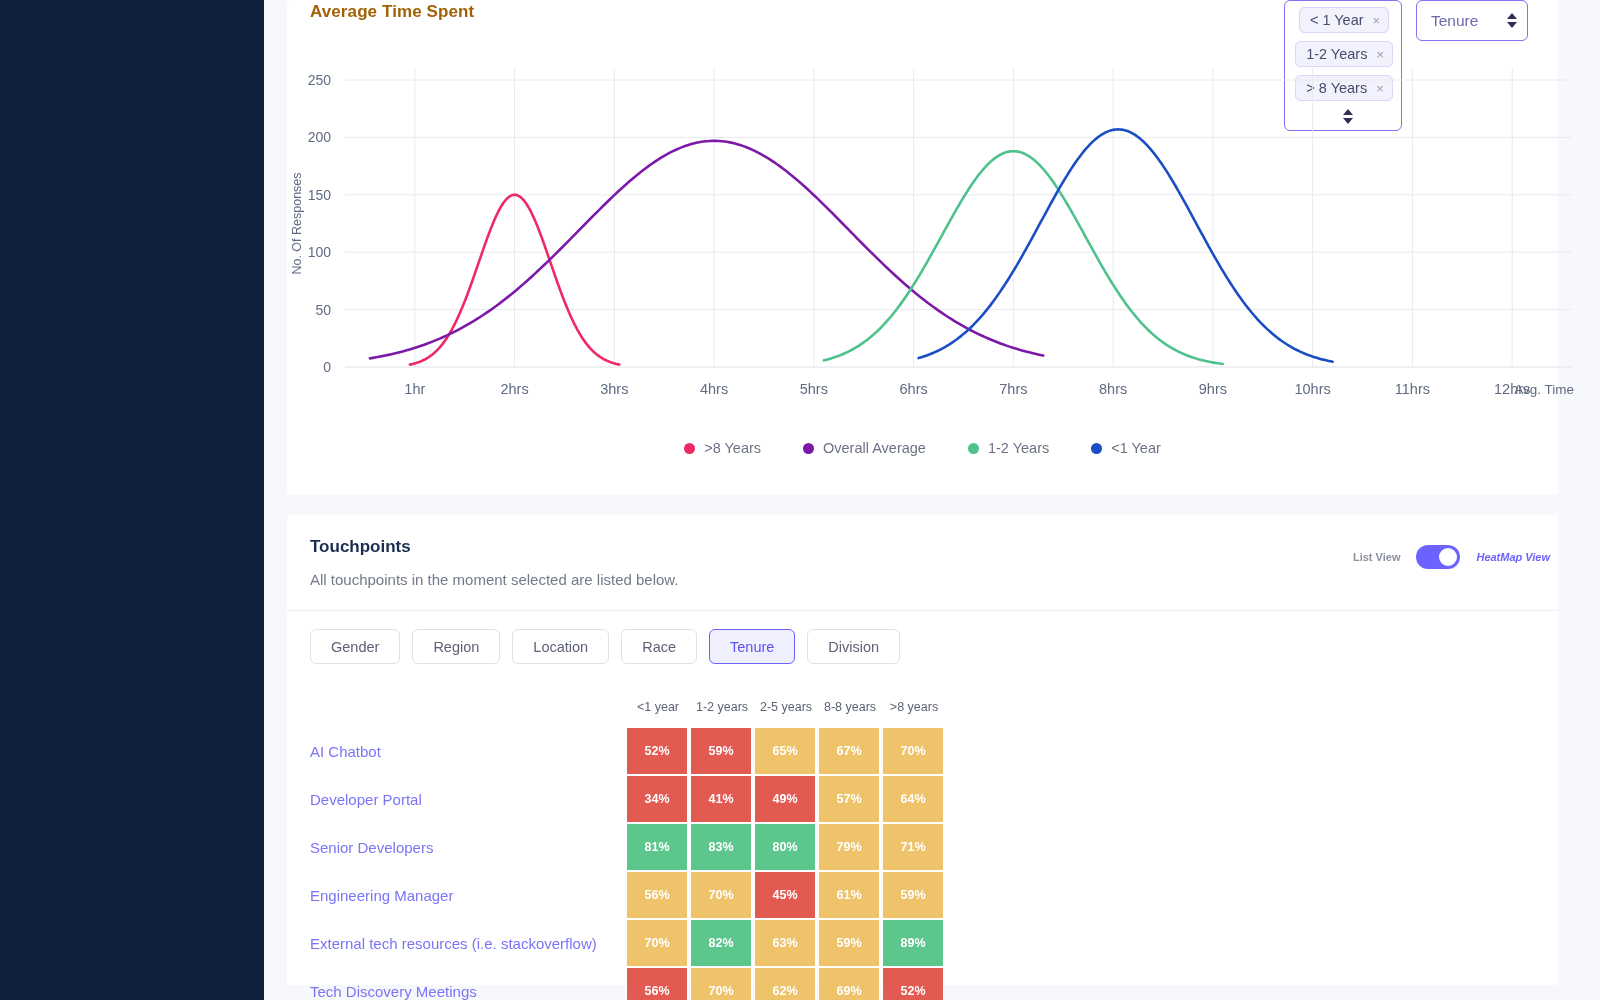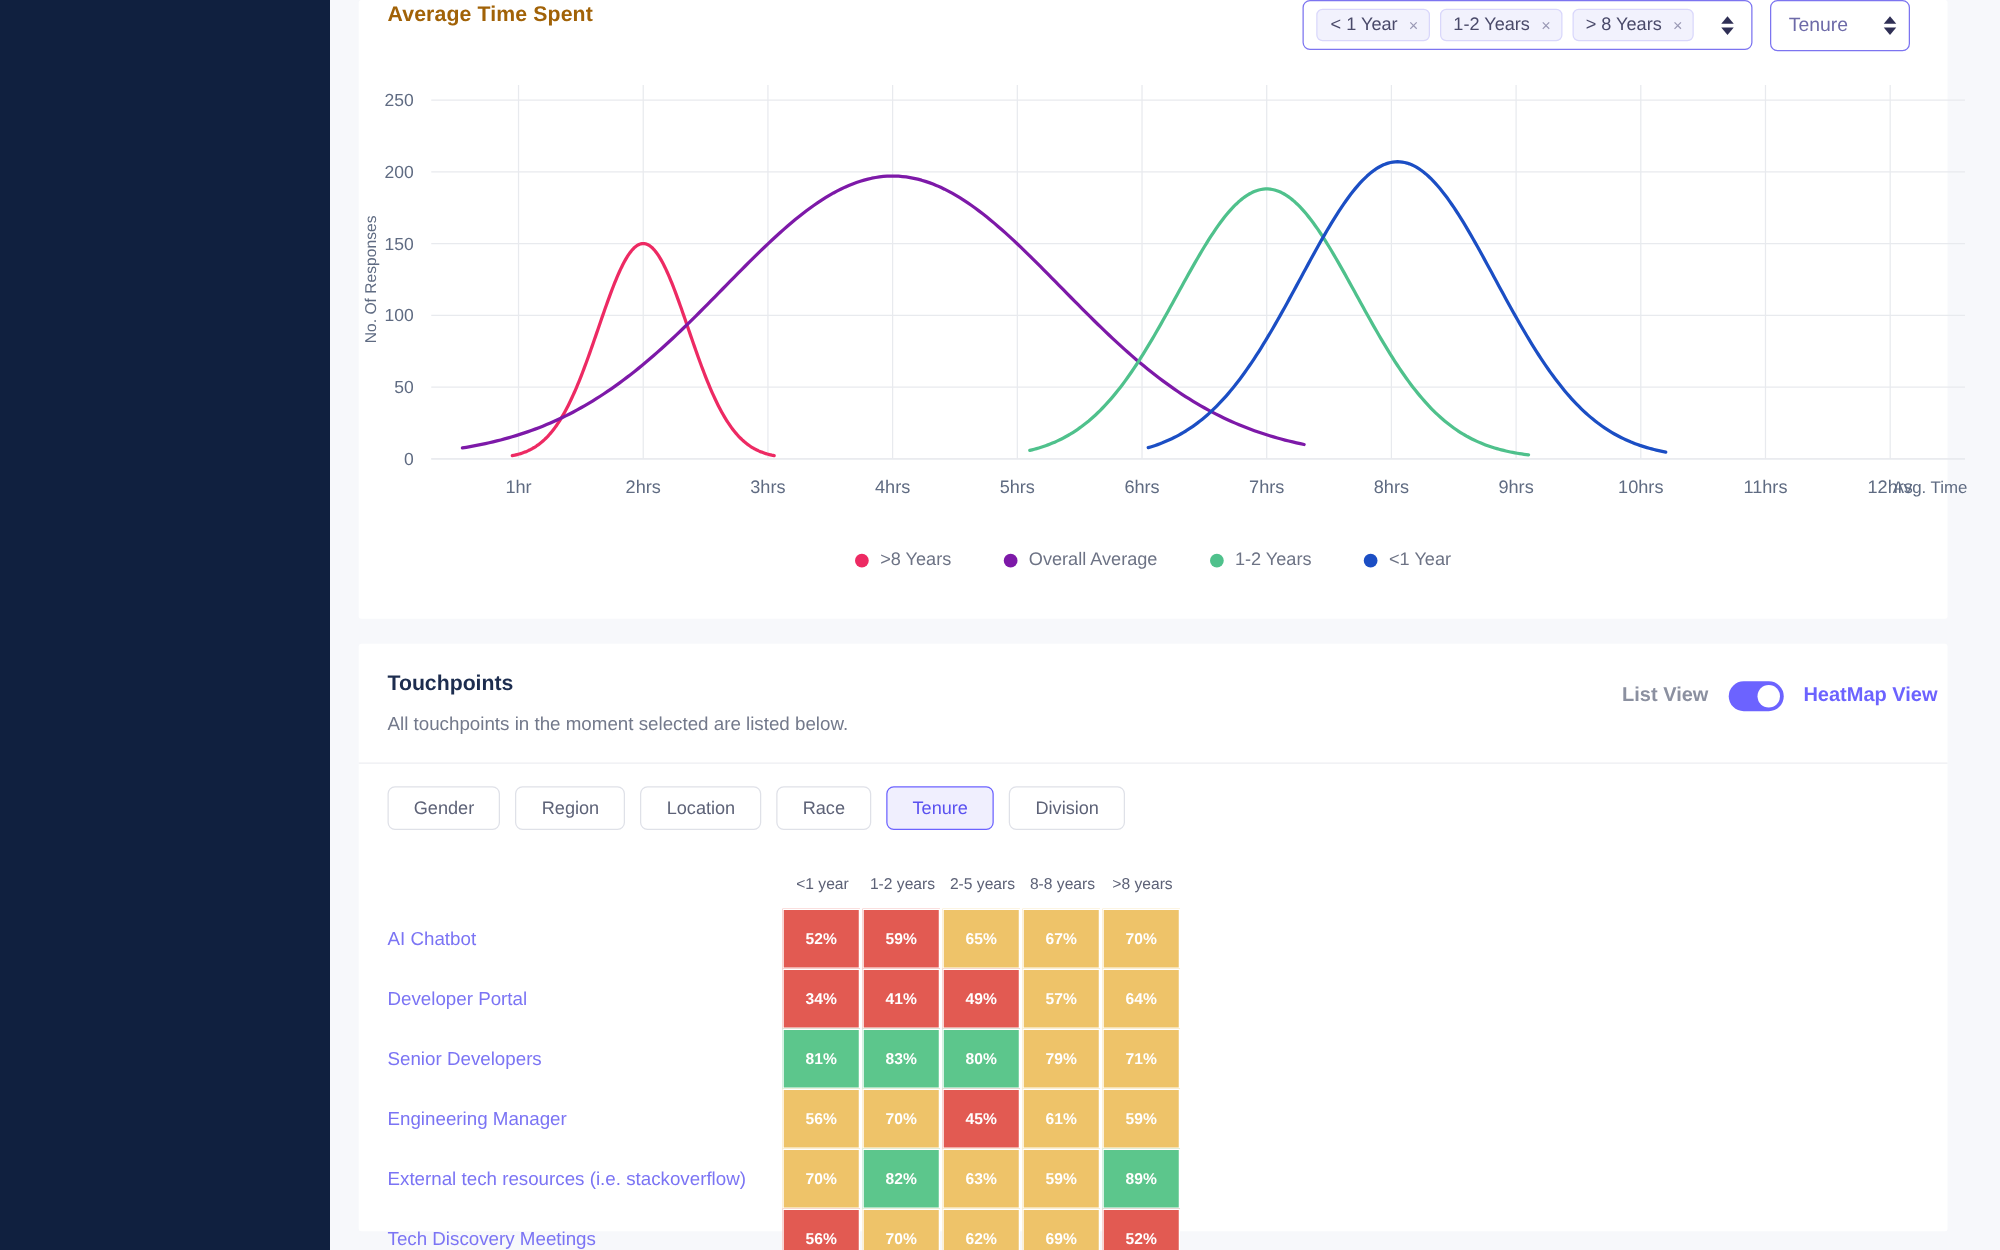--- a/index.html
+++ b/index.html
@@ -48,20 +48,21 @@
     position: absolute; right: 30px; top: 0px;
     display: flex; align-items: flex-start; gap: 14px;
   }
   .multiselect {
     display: flex; align-items: center; gap: 8px;
     border: 1.5px solid #7c74f0;
     border-radius: 6px;
     padding: 6px 8px 6px 10px;
     background: #fff;
     min-height: 40px;
+    flex-direction: column;
   }
   .chip {
     display: flex; align-items: center; gap: 9px;
     background: #f2f2fd;
     border: 1px solid #d9d7fb;
     border-radius: 5px;
     padding: 4px 8px 4px 10px;
     font-size: 14.5px;
     color: #4a4a6a;
     white-space: nowrap;
@@ -107,22 +108,22 @@
   
   .tp-card { margin-top: 20px; height: 470px; position: relative; }
   .tp-head { padding: 22px 30px 0 23px; position: relative; }
   .tp-title { font-size: 17px; font-weight: bold; color: #1d2d4f; }
   .tp-sub { margin-top: 14px; font-size: 15px; color: #73798b; }
 
   .viewtoggle {
     position: absolute; right: 8px; top: 30px;
     display: flex; align-items: center; gap: 16px;
   }
-  .vt-label { font-size: 16px; font-weight: bold; color: #8b90a0; }
-  .vt-label.active { color: #6c63ff; }
+  .vt-label { font-size: 11px; font-weight: bold; color: #8b90a0; }
+  .vt-label.active { color: #6c63ff; font-style: italic; }
   .switch {
     width: 44px; height: 24px; border-radius: 12px; background: #6c63ff;
     position: relative; cursor: pointer; flex: 0 0 44px;
   }
   .switch .knob {
     position: absolute; top: 3px; right: 3px;
     width: 18px; height: 18px; border-radius: 50%; background: #fff;
   }
 
   .tabs {

